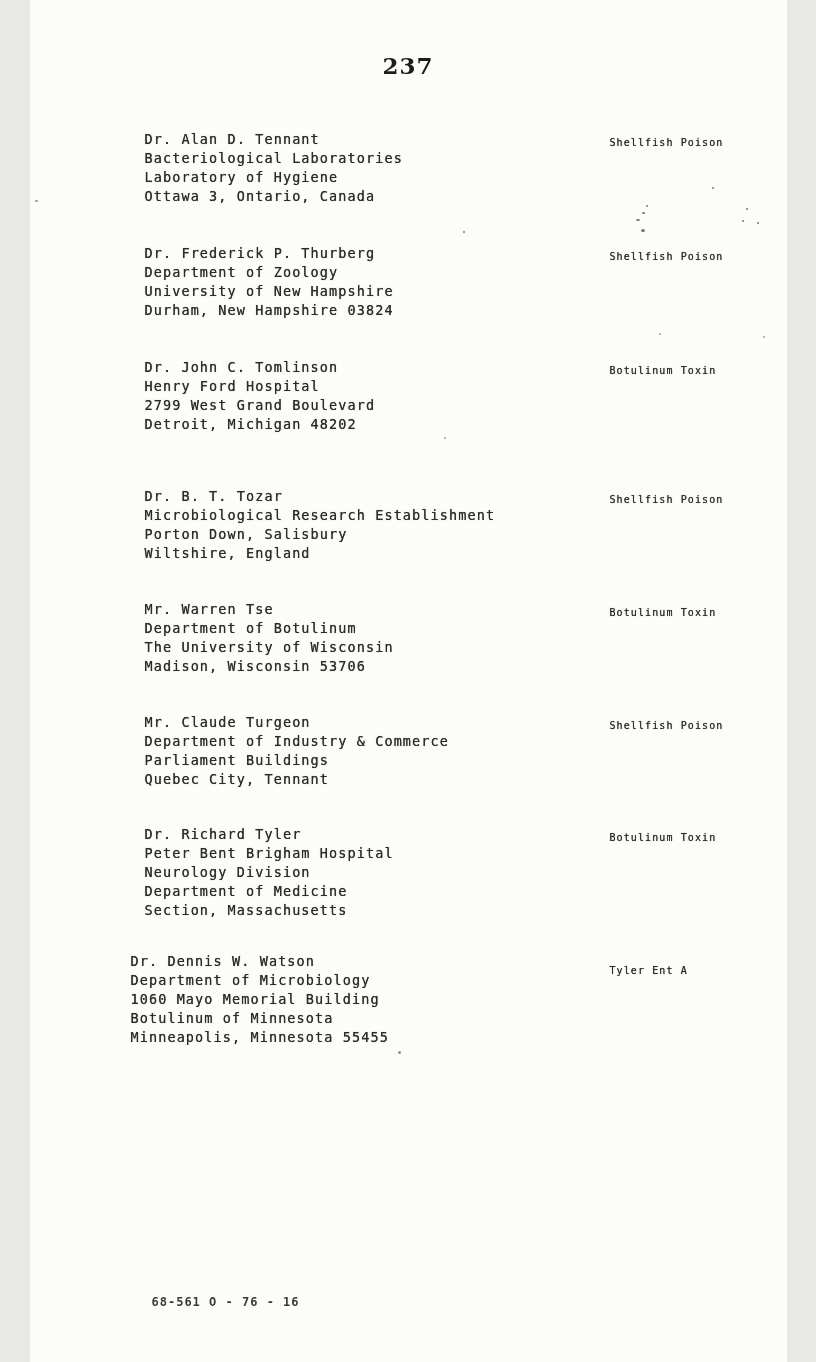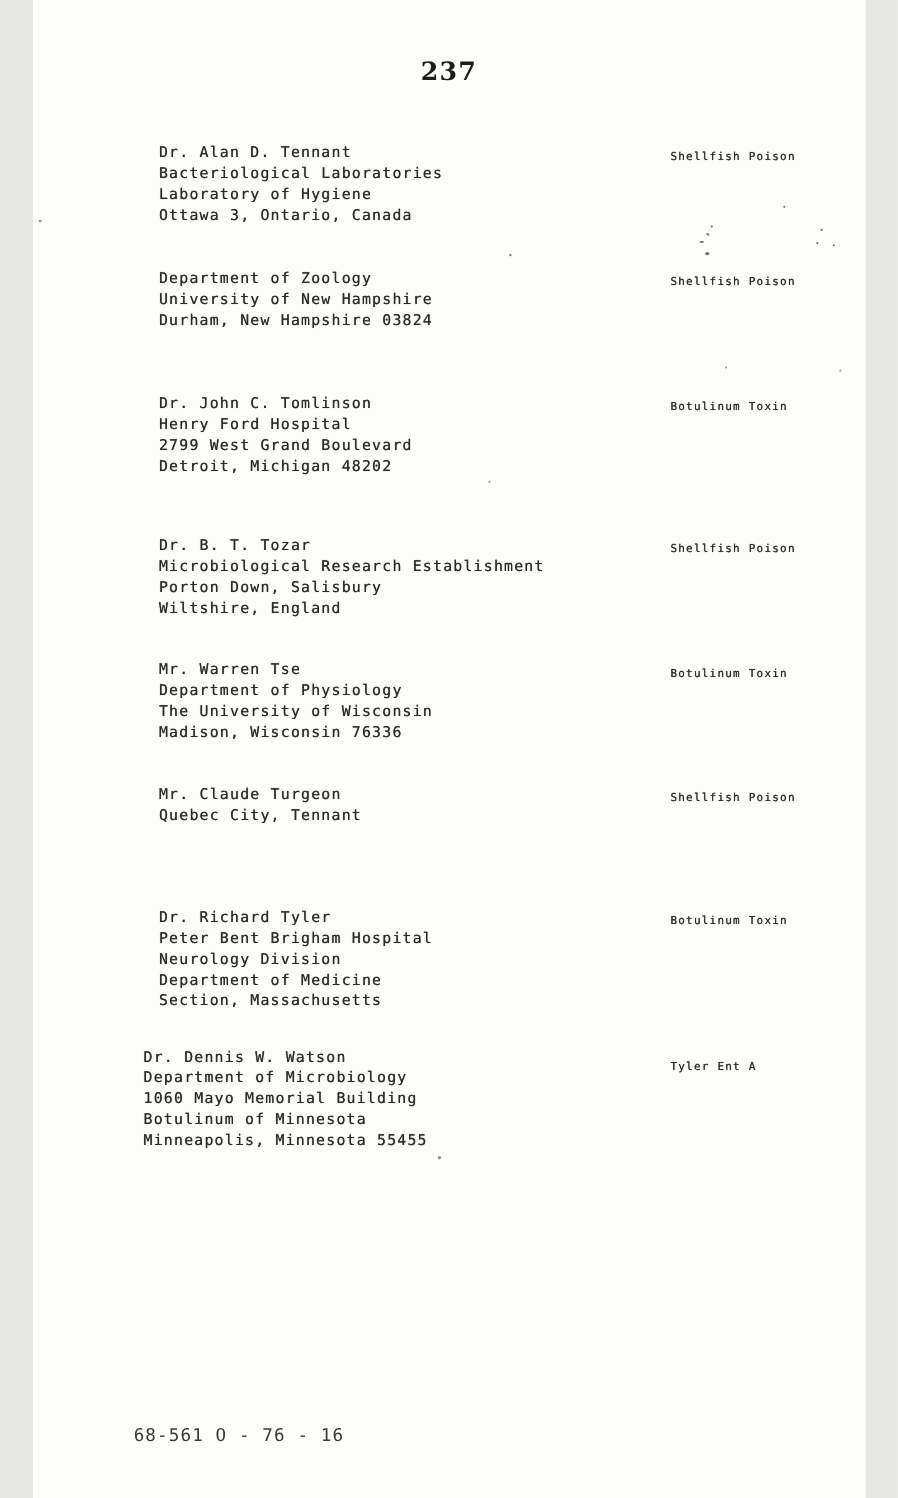--- a/index.html
+++ b/index.html
@@ -61,24 +61,24 @@
     width: 230px;
     font-size: 10px;
     line-height: 19px;
     letter-spacing: 1.1px;
     white-space: pre;
     text-shadow: 0 0 0.7px rgba(43,43,40,0.85);
   }
   .entry:nth-child(8) .topic { left: 499px; top: 9px; }
   .footer-code {
     position: absolute;
-    left: 92px;
+    left: 122px;
     top: 1295px;
-    font-size: 16px;
-    font-weight: 400;
+    font-size: 12px;
+    font-weight: 700;
     letter-spacing: 1px;
     color: #3a3a37;
     white-space: pre;
   }
   
   .speck {
     position: absolute;
     background: #4a4a46;
     border-radius: 50%;
     opacity: 0.75;
@@ -103,37 +103,37 @@
 
 <div class="page">
   <div class="page-number">237</div>
 
   <div id="entries">
       <div class="entry">
         <div class="address"><span class="line">Dr. Alan D. Tennant</span><span class="line">Bacteriological Laboratories</span><span class="line">Laboratory of Hygiene</span><span class="line">Ottawa 3, Ontario, Canada</span></div>
         <div class="topic">Shellfish Poison</div>
       </div>
       <div class="entry">
-        <div class="address"><span class="line">Department of Zoology</span><span class="line">University of New Hampshire</span><span class="line">Durham, New Hampshire 03824</span></div>
+        <div class="address"><span class="line">Dr. Frederick P. Thurberg</span><span class="line">Department of Zoology</span><span class="line">University of New Hampshire</span><span class="line">Durham, New Hampshire 03824</span></div>
         <div class="topic">Shellfish Poison</div>
       </div>
       <div class="entry">
         <div class="address"><span class="line">Dr. John C. Tomlinson</span><span class="line">Henry Ford Hospital</span><span class="line">2799 West Grand Boulevard</span><span class="line">Detroit, Michigan 48202</span></div>
         <div class="topic">Botulinum Toxin</div>
       </div>
       <div class="entry">
         <div class="address"><span class="line">Dr. B. T. Tozar</span><span class="line">Microbiological Research Establishment</span><span class="line">Porton Down, Salisbury</span><span class="line">Wiltshire, England</span></div>
         <div class="topic">Shellfish Poison</div>
       </div>
       <div class="entry">
-        <div class="address"><span class="line">Mr. Warren Tse</span><span class="line">Department of Physiology</span><span class="line">The University of Wisconsin</span><span class="line">Madison, Wisconsin 76336</span></div>
+        <div class="address"><span class="line">Mr. Warren Tse</span><span class="line">Department of Botulinum</span><span class="line">The University of Wisconsin</span><span class="line">Madison, Wisconsin 53706</span></div>
         <div class="topic">Botulinum Toxin</div>
       </div>
       <div class="entry">
-        <div class="address"><span class="line">Mr. Claude Turgeon</span><span class="line">Quebec City, Tennant</span></div>
+        <div class="address"><span class="line">Mr. Claude Turgeon</span><span class="line">Department of Industry &amp; Commerce</span><span class="line">Parliament Buildings</span><span class="line">Quebec City, Tennant</span></div>
         <div class="topic">Shellfish Poison</div>
       </div>
       <div class="entry">
         <div class="address"><span class="line">Dr. Richard Tyler</span><span class="line">Peter Bent Brigham Hospital</span><span class="line">Neurology Division</span><span class="line">Department of Medicine</span><span class="line">Section, Massachusetts</span></div>
         <div class="topic">Botulinum Toxin</div>
       </div>
       <div class="entry">
         <div class="address"><span class="line">Dr. Dennis W. Watson</span><span class="line">Department of Microbiology</span><span class="line">1060 Mayo Memorial Building</span><span class="line">Botulinum of Minnesota</span><span class="line">Minneapolis, Minnesota 55455</span></div>
         <div class="topic">Tyler Ent A</div>
       </div>

